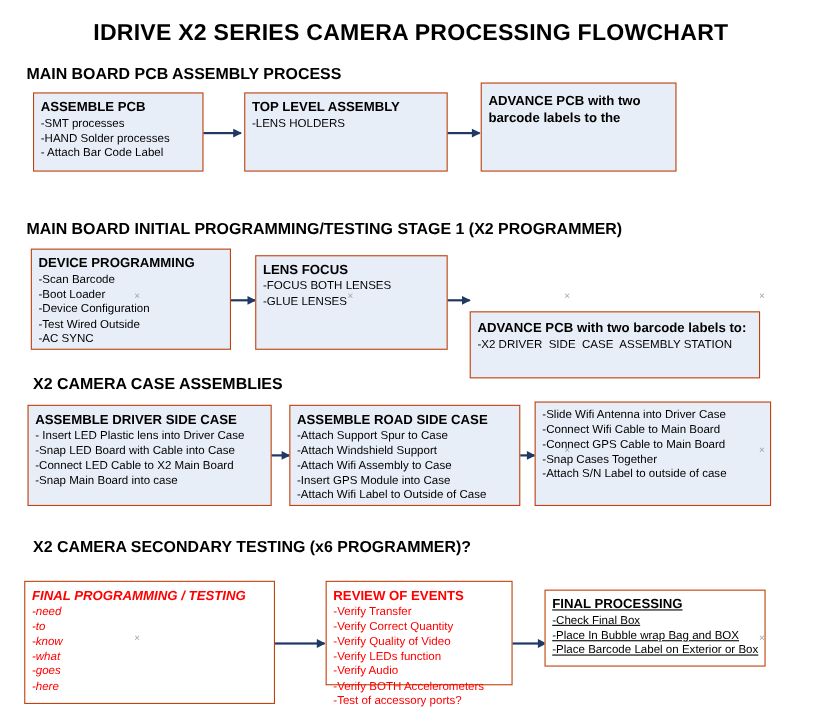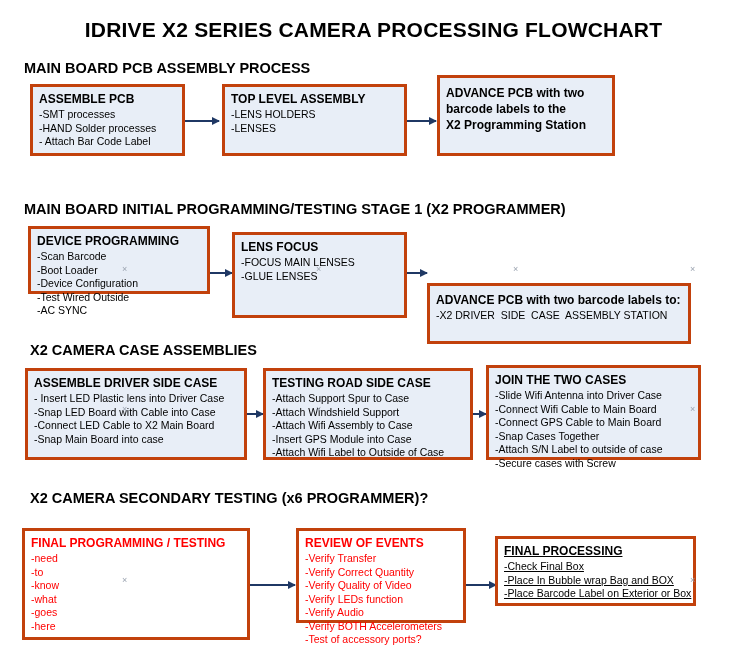--- a/index.html
+++ b/index.html
@@ -30,21 +30,21 @@
     letter-spacing: 0.2px;
   }
   .section-head {
     position: absolute;
     font-size: 14.5px;
     font-weight: bold;
   }
   .box {
     position: absolute;
     box-sizing: border-box;
-    border: 3px solid #c2410c;
+    border: 1px solid #c2410c;
     background: #e8eef7;
     padding: 5px 6px 4px 6px;
     font-size: 10.5px;
     line-height: 13.5px;
   }
   .box.white {
     background: #ffffff;
   }
   .box .hd {
     font-weight: bold;
@@ -110,53 +110,51 @@
   </div>
 
   <div class="arrow" style="left:185px; top:116px; width:34px; height:10px;">
     <div class="shaft"></div>
       <div class="head"></div>
   </div>
 
   <div class="box" style="left:222px; top:84px; width:185px; height:72px;">
     <span class="hd">TOP LEVEL ASSEMBLY</span>
     <span class="ln">-LENS HOLDERS</span>
-    <span class="ln">-LENSES</span>
   </div>
 
   <div class="arrow" style="left:407px; top:116px; width:29px; height:10px;">
     <div class="shaft"></div>
       <div class="head"></div>
   </div>
 
   <div class="box" style="left:437px; top:75px; width:178px; height:81px; padding-top:8px;">
     <span class="hd">ADVANCE PCB with two</span>
     <span class="hd">barcode labels to the</span>
-    <span class="hd">X2 Programming Station</span>
   </div>
 
   <div class="section-head" style="left:24px; top:201px;">MAIN BOARD INITIAL PROGRAMMING/TESTING STAGE 1 (X2 PROGRAMMER)</div>
 
-  <div class="box" style="left:28px; top:226px; width:182px; height:68px;">
+  <div class="box" style="left:28px; top:226px; width:182px; height:92px;">
     <span class="hd">DEVICE PROGRAMMING</span>
     <span class="ln">-Scan Barcode</span>
     <span class="ln">-Boot Loader</span>
     <span class="ln">-Device Configuration</span>
     <span class="ln">-Test Wired Outside</span>
     <span class="ln">-AC SYNC</span>
   </div>
 
   <div class="arrow" style="left:210px; top:268px; width:22px; height:10px;">
     <div class="shaft"></div>
       <div class="head"></div>
   </div>
 
   <div class="box" style="left:232px; top:232px; width:175px; height:86px;">
     <span class="hd">LENS FOCUS</span>
-    <span class="ln">-FOCUS MAIN LENSES</span>
+    <span class="ln">-FOCUS BOTH LENSES</span>
     <span class="ln">-GLUE LENSES</span>
   </div>
 
   <div class="arrow" style="left:407px; top:268px; width:20px; height:10px;">
     <div class="shaft"></div>
       <div class="head"></div>
   </div>
 
   <div class="box" style="left:427px; top:235px; width:264px; height:61px; padding-top:7px;margin-top:48px;">
     <span class="hd">ADVANCE PCB with two barcode labels to:</span>
@@ -172,48 +170,46 @@
     <span class="ln">-Connect LED Cable to X2 Main Board</span>
     <span class="ln">-Snap Main Board into case</span>
   </div>
 
   <div class="arrow" style="left:247px; top:409px; width:16px; height:10px;">
     <div class="shaft"></div>
       <div class="head"></div>
   </div>
 
   <div class="box" style="left:263px; top:368px; width:210px; height:92px;">
-    <span class="hd">TESTING ROAD SIDE CASE</span>
+    <span class="hd">ASSEMBLE ROAD SIDE CASE</span>
     <span class="ln">-Attach Support Spur to Case</span>
     <span class="ln">-Attach Windshield Support</span>
     <span class="ln">-Attach Wifi Assembly to Case</span>
     <span class="ln">-Insert GPS Module into Case</span>
     <span class="ln">-Attach Wifi Label to Outside of Case</span>
   </div>
 
   <div class="arrow" style="left:473px; top:409px; width:13px; height:10px;">
     <div class="shaft"></div>
       <div class="head"></div>
   </div>
 
   <div class="box" style="left:486px; top:365px; width:215px; height:95px;">
-    <span class="hd">JOIN THE TWO CASES</span>
     <span class="ln">-Slide Wifi Antenna into Driver Case</span>
     <span class="ln">-Connect Wifi Cable to Main Board</span>
     <span class="ln">-Connect GPS Cable to Main Board</span>
     <span class="ln">-Snap Cases Together</span>
     <span class="ln">-Attach S/N Label to outside of case</span>
-    <span class="ln">-Secure cases with Screw</span>
   </div>
 
   <div class="section-head" style="left:30px; top:490px;">
     <span>X2 CAMERA SECONDARY TESTING </span><span class="red-head">(x6 PROGRAMMER)?</span>
   </div>
 
-  <div class="box white red" style="left:22px; top:528px; width:228px; height:112px;">
+  <div class="box white red" style="left:22px; top:528px; width:228px; height:112px;font-style:italic;">
     <span class="hd">FINAL PROGRAMMING / TESTING</span>
     <span class="ln">-need</span>
     <span class="ln">-to</span>
     <span class="ln">-know</span>
     <span class="ln">-what</span>
     <span class="ln">-goes</span>
     <span class="ln">-here</span>
   </div>
 
   <div class="arrow" style="left:250px; top:580px; width:45px; height:10px;">

